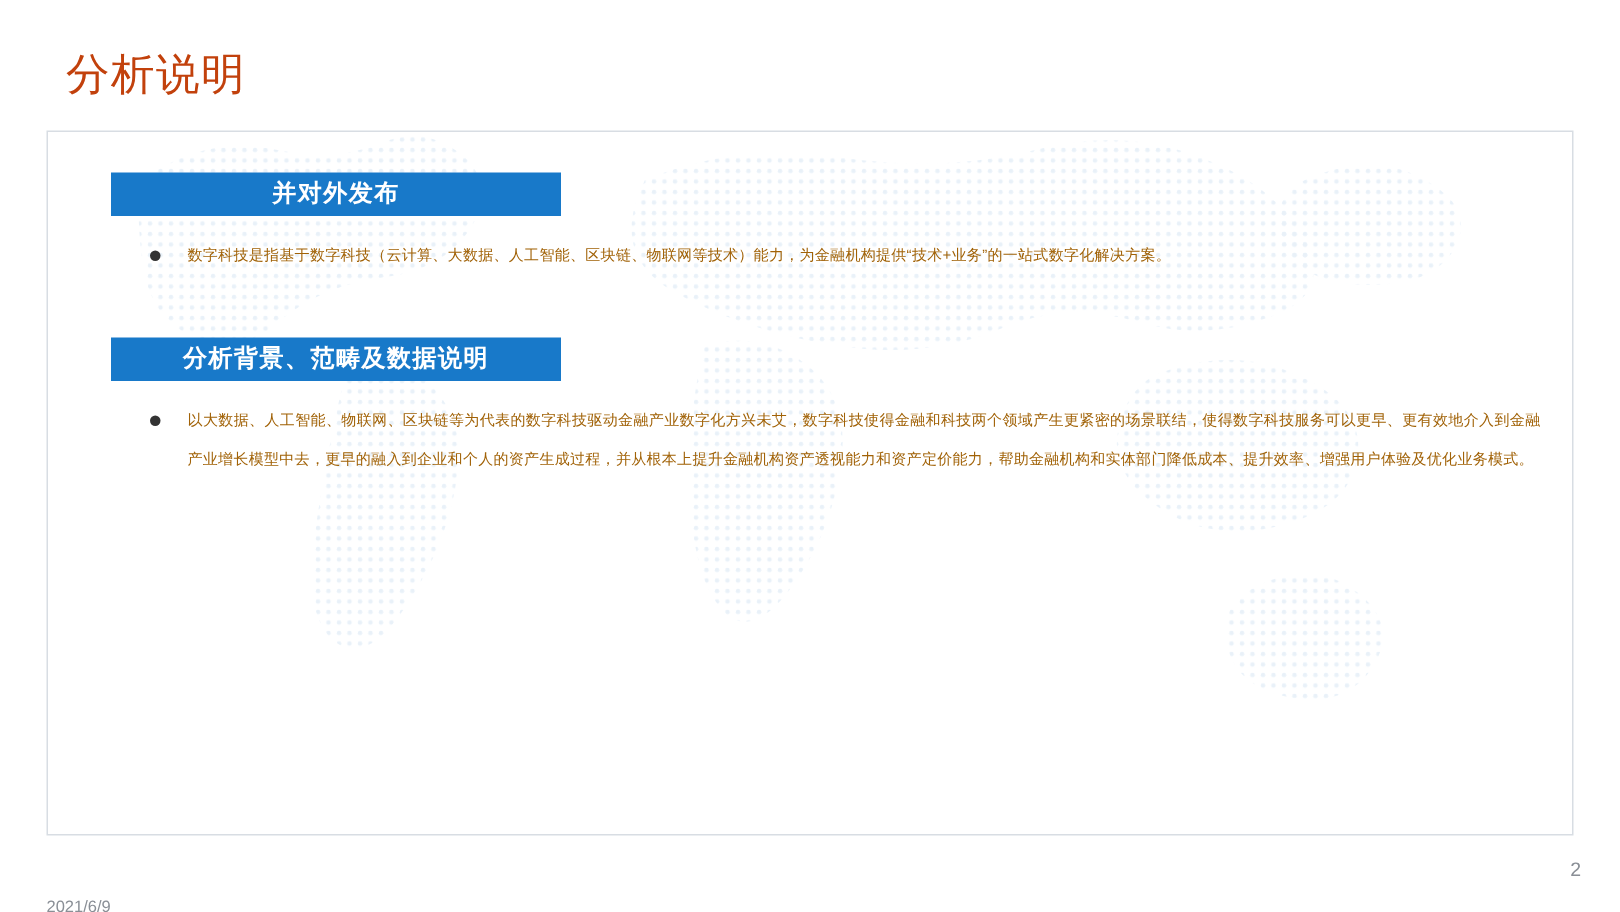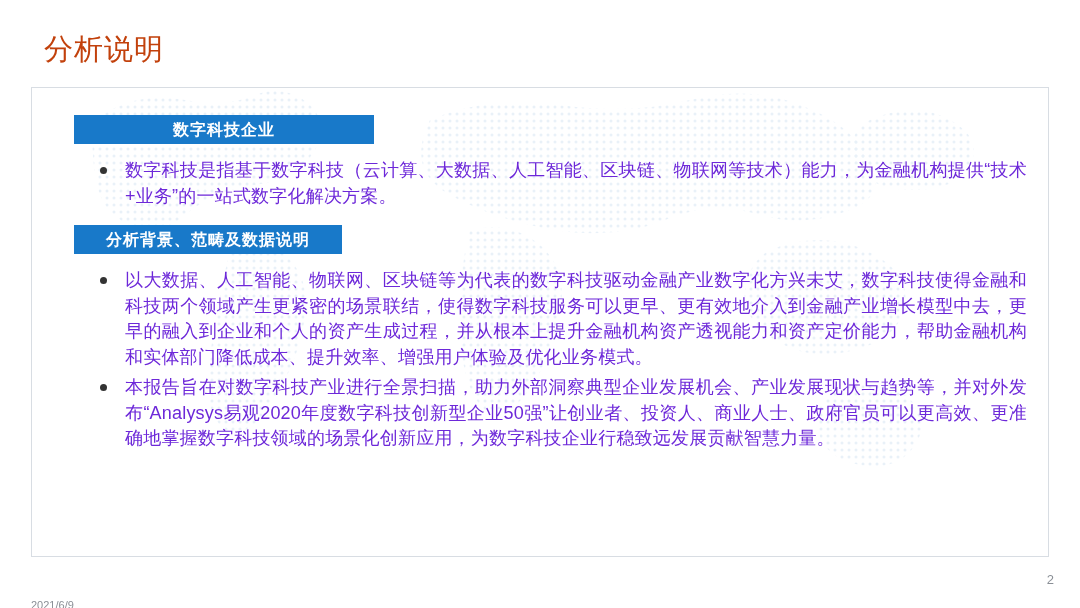--- a/index.html
+++ b/index.html
@@ -67,21 +67,21 @@
     left: 42px;
     top: 27px;
     width: 300px;
     height: 29px;
     line-height: 29px;
   }
   .hdr-2 {
     position: absolute;
     left: 42px;
     top: 137px;
-    width: 268px;
+    width: 300px;
     height: 29px;
     line-height: 29px;
   }
 
   .bullet-block { position: absolute; }
   .block-1 { left: 45px; top: 70px; width: 950px; }
   .block-2 { left: 45px; top: 180px; width: 950px; }
 
   .bullet-row {
     display: flex;
@@ -91,23 +91,23 @@
   .bullet-dot {
     flex: 0 0 auto;
     width: 7px;
     height: 7px;
     border-radius: 50%;
     background: #333333;
     margin: 9px 18px 0 23px;
   }
   .bullet-text {
     flex: 1 1 auto;
-    font-size: 18px;
+    font-size: 10px;
     line-height: 25.5px;
-    color: #6d28d9;
+    color: #a16207;
     text-align: justify;
     letter-spacing: 0.2px;
   }
 
   .footer-date {
     position: absolute;
     left: 31px;
     top: 575px;
     font-size: 11px;
     color: #8a8f96;
@@ -152,40 +152,36 @@
         <path d="M840 390 q35 -18 65 5 q28 22 10 50 q-18 27 -55 20 q-36 -7 -42 -35 q-6 -28 22 -40 z"></path>
         <path d="M870 120 q45 -20 80 0 q34 19 20 45 q-14 26 -60 25 q-45 -1 -55 -30 q-9 -28 15 -40 z"></path>
       </g>
     </svg>
   </div>
 
   <div class="slide-title">分析说明</div>
 
   <div class="content-panel">
 
-    <div class="section-header hdr-1">数字科技企业</div>
+    <div class="section-header hdr-1">并对外发布</div>
 
     <div class="bullet-block block-1">
       <div class="bullet-row">
         <span class="bullet-dot"></span>
         <span class="bullet-text">数字科技是指基于数字科技（云计算、大数据、人工智能、区块链、物联网等技术）能力，为金融机构提供“技术+业务”的一站式数字化解决方案。</span>
       </div>
     </div>
 
     <div class="section-header hdr-2">分析背景、范畴及数据说明</div>
 
     <div class="bullet-block block-2">
       <div class="bullet-row">
         <span class="bullet-dot"></span>
         <span class="bullet-text">以大数据、人工智能、物联网、区块链等为代表的数字科技驱动金融产业数字化方兴未艾，数字科技使得金融和科技两个领域产生更紧密的场景联结，使得数字科技服务可以更早、更有效地介入到金融产业增长模型中去，更早的融入到企业和个人的资产生成过程，并从根本上提升金融机构资产透视能力和资产定价能力，帮助金融机构和实体部门降低成本、提升效率、增强用户体验及优化业务模式。</span>
       </div>
-      <div class="bullet-row">
-        <span class="bullet-dot"></span>
-        <span class="bullet-text">本报告旨在对数字科技产业进行全景扫描，助力外部洞察典型企业发展机会、产业发展现状与趋势等，并对外发布“Analysys易观2020年度数字科技创新型企业50强”让创业者、投资人、商业人士、政府官员可以更高效、更准确地掌握数字科技领域的场景化创新应用，为数字科技企业行稳致远发展贡献智慧力量。</span>
-      </div>
     </div>
 
   </div>
 
   <div class="footer-date">2021/6/9</div>
   <div class="footer-page">2</div>
 
 </div>
 
 </body></html>

